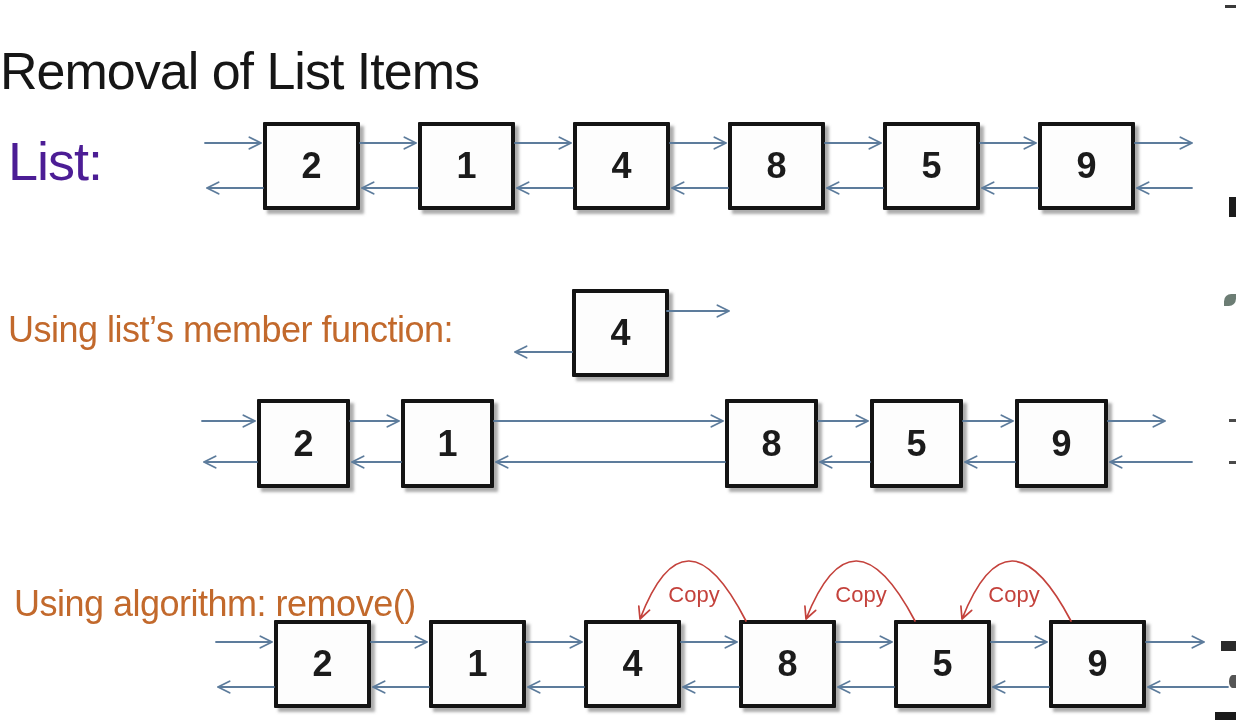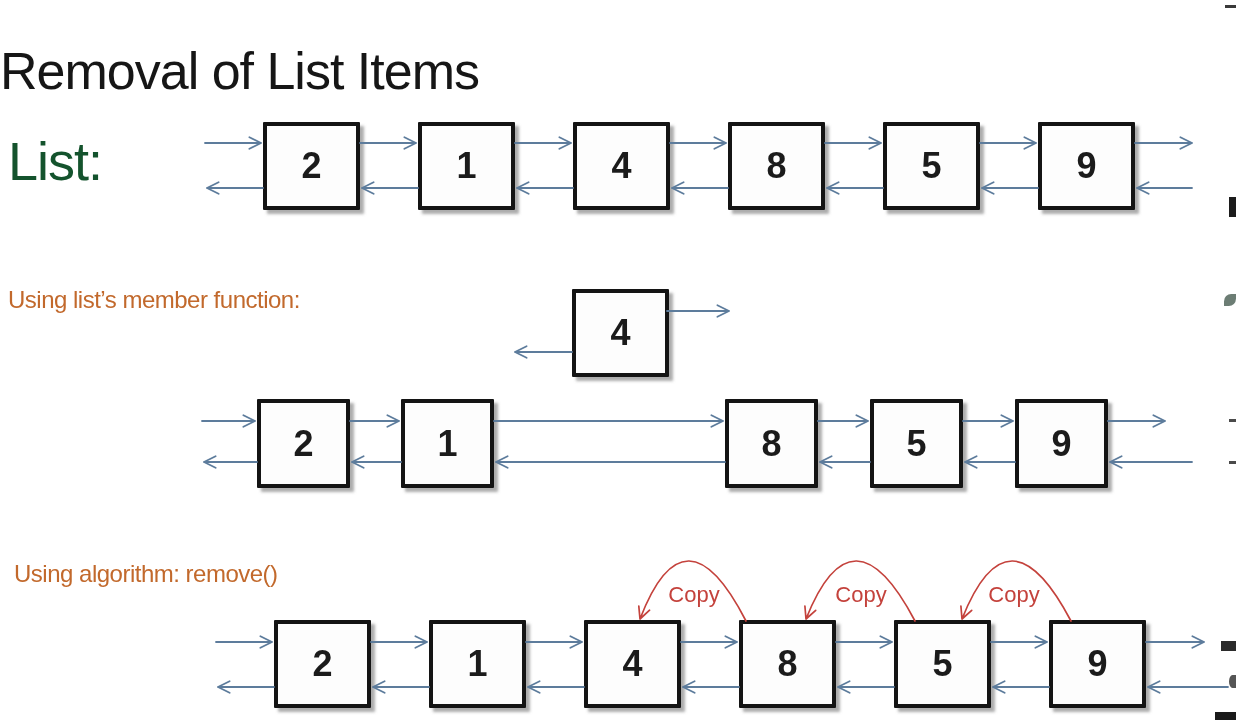--- a/index.html
+++ b/index.html
@@ -6,24 +6,24 @@
   body{
     width:1236px;height:720px;position:relative;background:#ffffff;overflow:hidden;
     font-family:"Liberation Sans",sans-serif;
     --arrow:#5d7c9c; --accent:#c2692c; --red:#c4423c; --ink:#161616;
   }
   .title{
     position:absolute;top:6px;left:0;width:1220px;text-align:left;
     font-size:52px;font-weight:500;color:var(--ink);letter-spacing:-1px;
   }
   .list-label{
-    position:absolute;left:8px;top:130px;font-size:54px;color:#14532d;letter-spacing:-1px;text-align:right;
+    position:absolute;left:8px;top:130px;font-size:54px;color:#4c1d95;letter-spacing:-1px;text-align:right;
   }
   .caption{
-    position:absolute;color:var(--accent);font-size:24px;line-height:39px;letter-spacing:-.5px;
+    position:absolute;color:var(--accent);font-size:36px;line-height:39px;letter-spacing:-.5px;margin-top:30px;
   }
   .caption-member{left:8px;top:280px;}
   .caption-algo{left:14px;top:554px;}
   .node-box{
     position:absolute;box-sizing:border-box;background:#fdfdfd;
     border:4px solid #141414;border-radius:1px;
     box-shadow:4px 4px 3px rgba(105,105,105,.55);
     display:flex;align-items:center;justify-content:center;
     font-size:36px;font-weight:600;color:#1b1b1b;
   }

